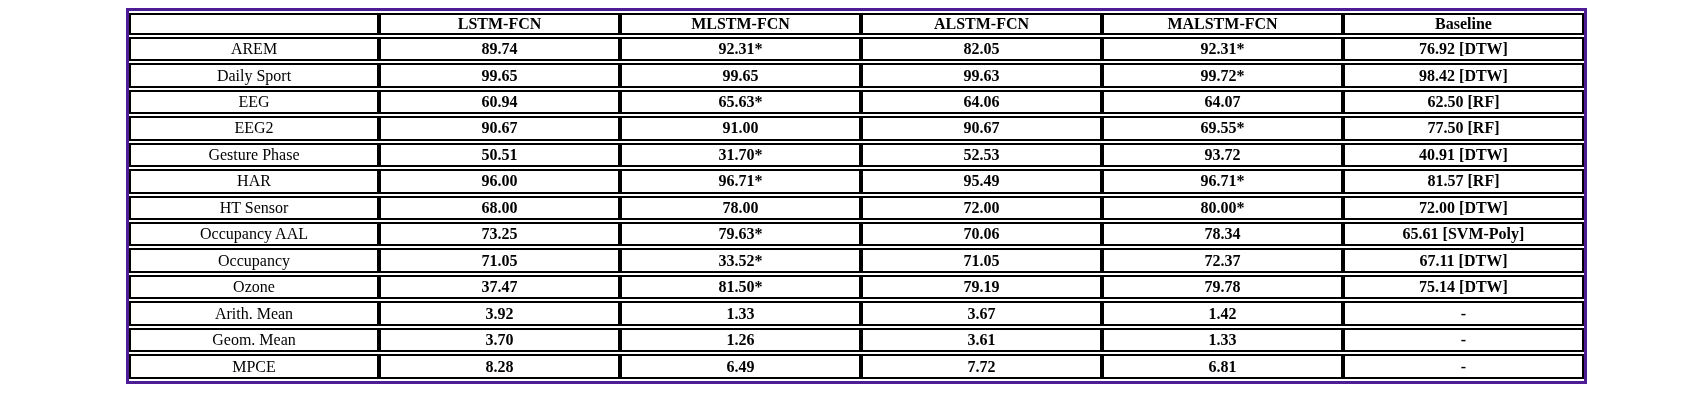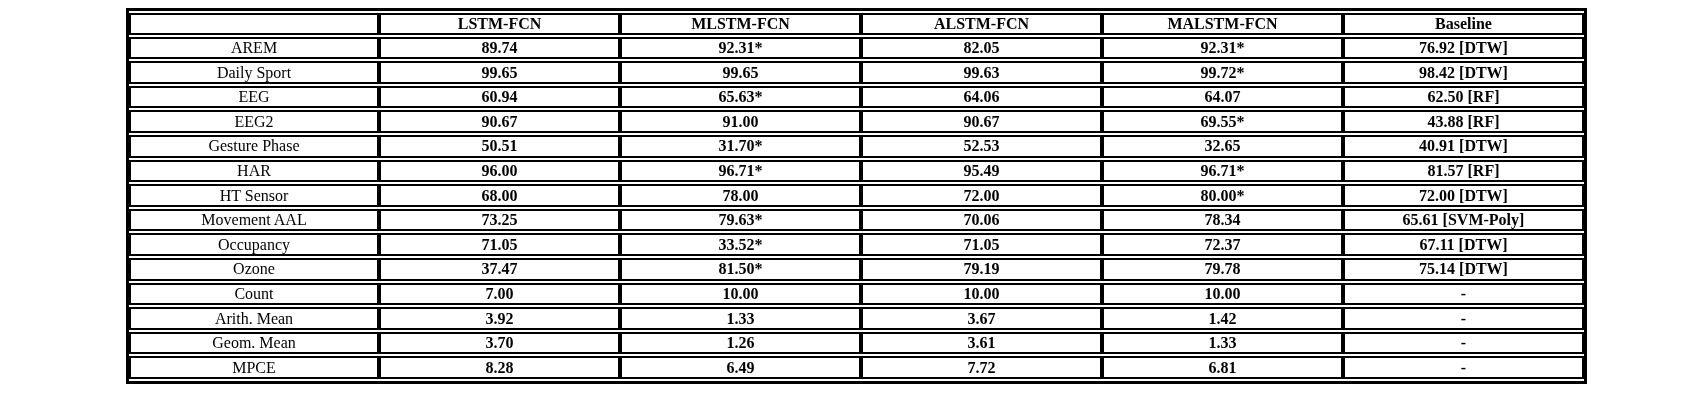--- a/index.html
+++ b/index.html
@@ -12,21 +12,21 @@
     color: #000000;
   }
   .table-wrap {
     position: absolute;
     left: 126px;
     top: 8px;
   }
   table.results {
     border-collapse: separate;
     border-spacing: 0 2px;
-    border: 3px solid #000000;
+    border: 3px solid #4c1d95;
     width: 1459px;
     height: 376px;
     table-layout: fixed;
     background: #ffffff;
   }
   table.results th,
   table.results td {
     border: 2px solid #000000;
     text-align: center;
     vertical-align: middle;
@@ -99,48 +99,48 @@
           <td class="hl">64.06</td>
           <td class="hl">64.07</td>
           <td class="plain">62.50 [RF]</td>
         </tr>
         <tr>
           <th class="rowlabel">EEG2</th>
           <td class="hl">90.67</td>
           <td class="hl">91.00</td>
           <td class="hl">90.67</td>
           <td class="hl">69.55*</td>
-          <td class="plain">43.88 [RF]</td>
+          <td class="plain">77.50 [RF]</td>
         </tr>
         <tr>
           <th class="rowlabel">Gesture Phase</th>
           <td class="hl">50.51</td>
           <td class="hl">31.70*</td>
           <td class="hl">52.53</td>
-          <td class="hl">32.65</td>
+          <td class="hl">93.72</td>
           <td class="plain">40.91 [DTW]</td>
         </tr>
         <tr>
           <th class="rowlabel">HAR</th>
           <td class="hl">96.00</td>
           <td class="hl">96.71*</td>
           <td class="hl">95.49</td>
           <td class="hl">96.71*</td>
           <td class="plain">81.57 [RF]</td>
         </tr>
         <tr>
           <th class="rowlabel">HT Sensor</th>
           <td class="plain">68.00</td>
           <td class="hl">78.00</td>
           <td class="hl">72.00</td>
           <td class="hl">80.00*</td>
           <td class="plain">72.00 [DTW]</td>
         </tr>
         <tr>
-          <th class="rowlabel">Movement AAL</th>
+          <th class="rowlabel">Occupancy AAL</th>
           <td class="hl">73.25</td>
           <td class="hl">79.63*</td>
           <td class="hl">70.06</td>
           <td class="hl">78.34</td>
           <td class="plain">65.61 [SVM-Poly]</td>
         </tr>
         <tr>
           <th class="rowlabel">Occupancy</th>
           <td class="hl">71.05</td>
           <td class="hl">33.52*</td>
@@ -148,28 +148,20 @@
           <td class="hl">72.37</td>
           <td class="plain">67.11 [DTW]</td>
         </tr>
         <tr>
           <th class="rowlabel">Ozone</th>
           <td class="plain">37.47</td>
           <td class="hl">81.50*</td>
           <td class="hl">79.19</td>
           <td class="hl">79.78</td>
           <td class="plain">75.14 [DTW]</td>
-        </tr>
-        <tr>
-          <th class="rowlabel">Count</th>
-          <td class="plain">7.00</td>
-          <td class="plain">10.00</td>
-          <td class="plain">10.00</td>
-          <td class="plain">10.00</td>
-          <td class="plain">-</td>
         </tr>
         <tr>
           <th class="rowlabel">Arith. Mean</th>
           <td class="plain">3.92</td>
           <td class="plain">1.33</td>
           <td class="plain">3.67</td>
           <td class="plain">1.42</td>
           <td class="plain">-</td>
         </tr>
         <tr>

